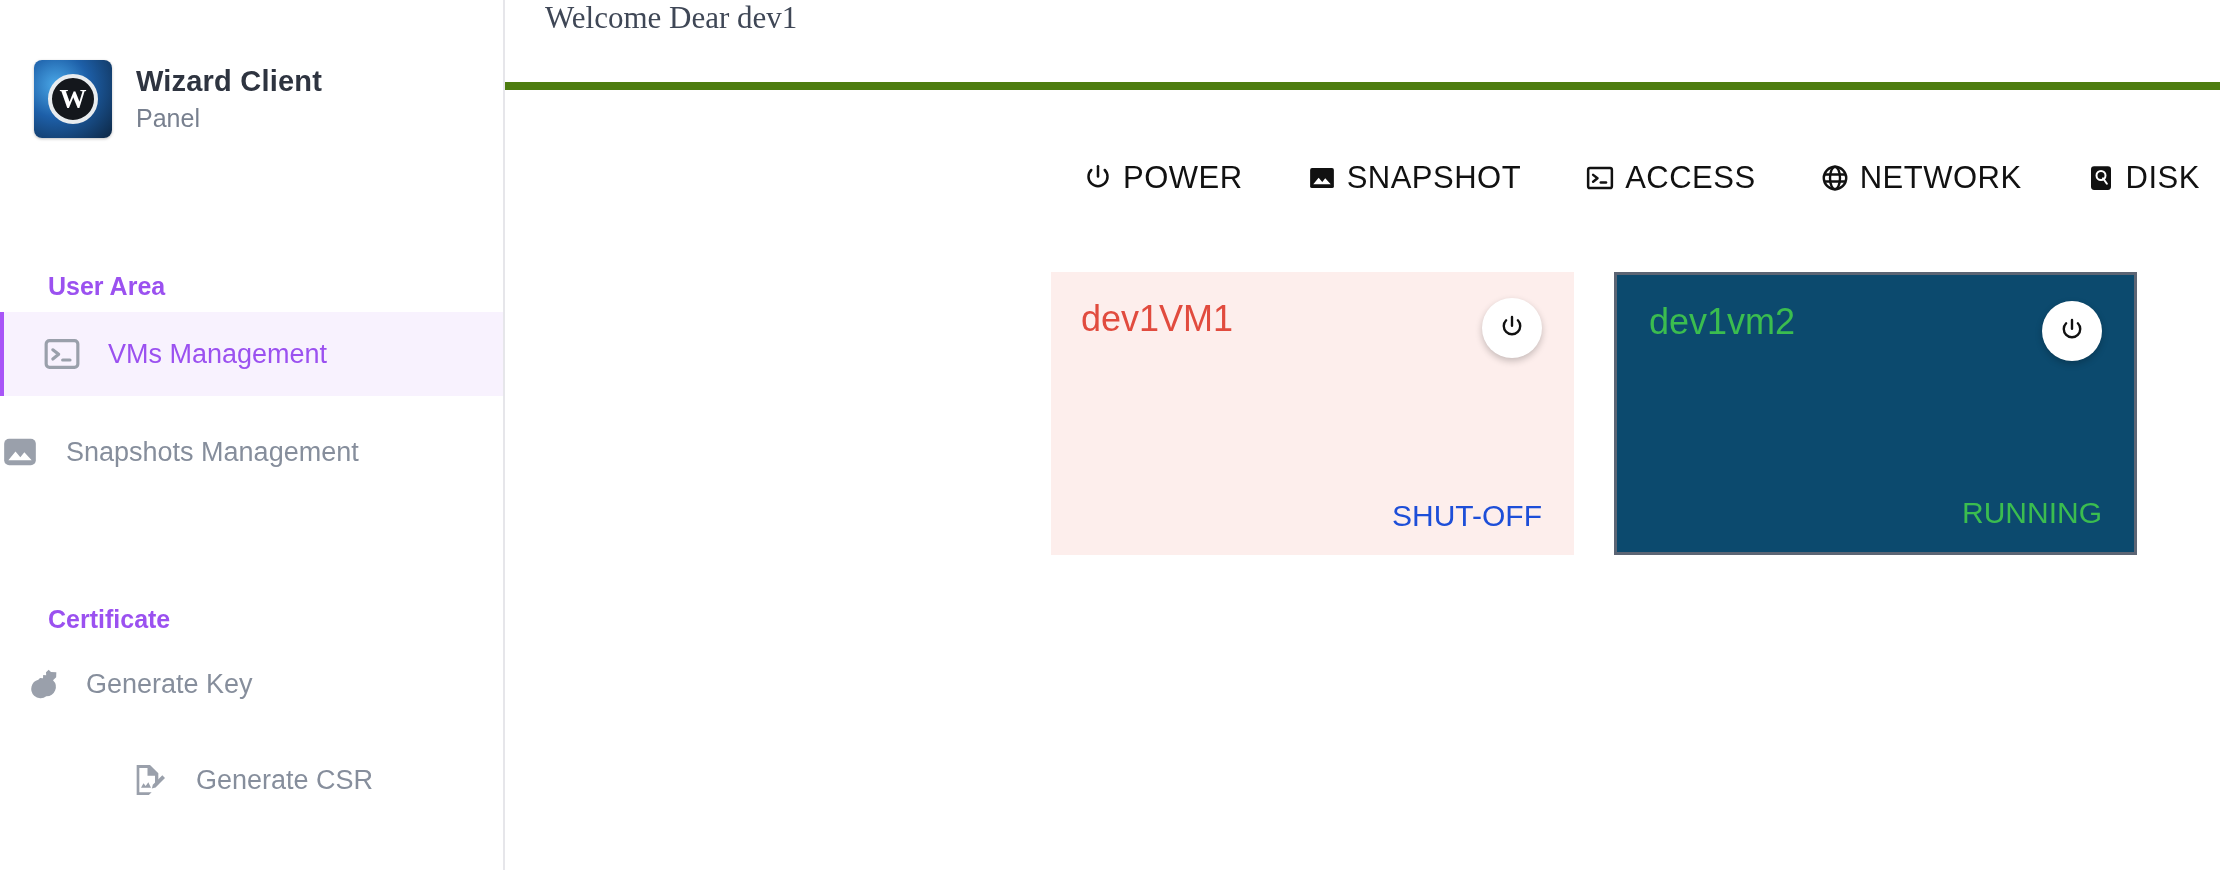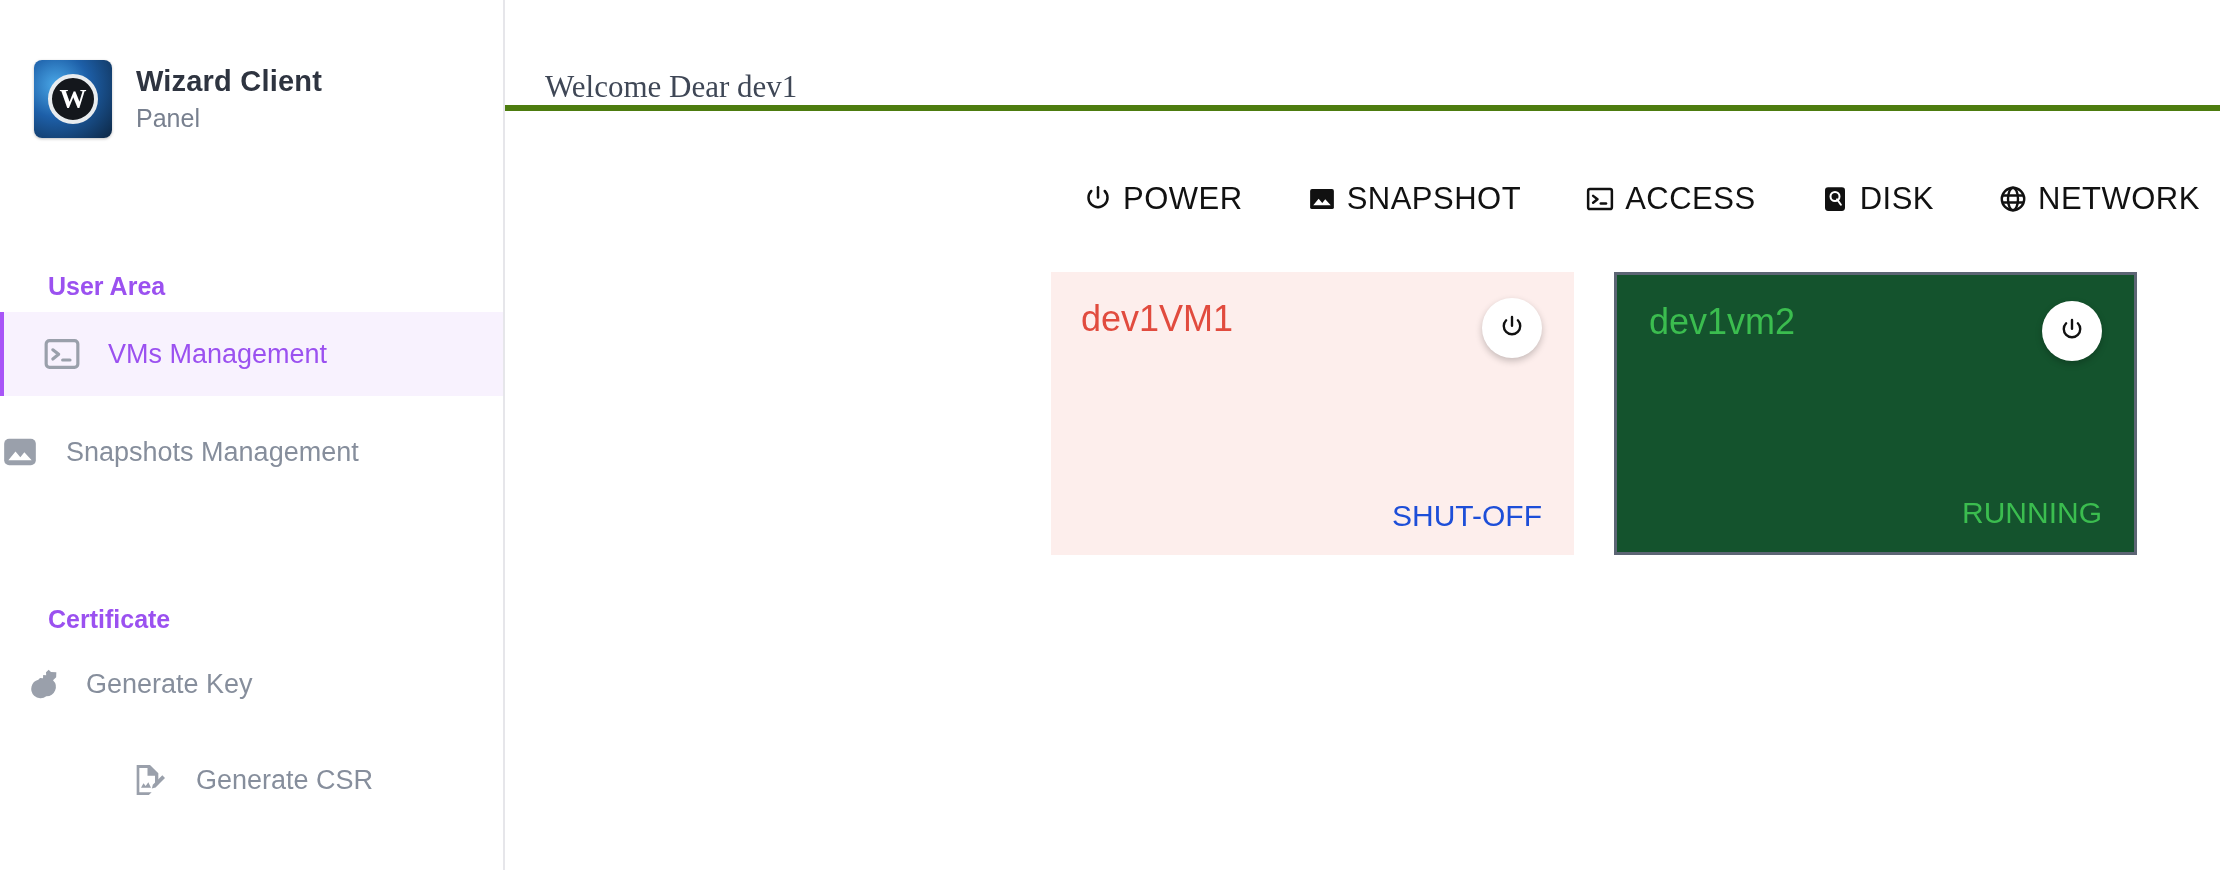--- a/index.html
+++ b/index.html
@@ -64,22 +64,22 @@
   .nav-ico { width: 40px; height: 40px; flex: 0 0 40px; display:block; }
 
   #nav-vms { top: 312px; }
   #nav-snapshots { top: 410px; }
   #nav-genkey { top: 642px; margin-left: 20px; }
   #nav-gencsr { top: 738px; justify-content: center; }
 
   
   .main { flex: 1; position: relative; height: 870px; }
   .topbar {
-    height: 111px; border-bottom: 6px solid #4d7c0f;
-    display: flex; align-items: flex-end; justify-content: space-between;
+    height: 90px; border-bottom: 8px solid #4d7c0f;
+    display: flex; align-items: flex-start; justify-content: space-between;
     padding: 0 62px 0 40px;
   }
   .welcome {
     font-family: "Liberation Serif", serif;
     font-size: 31px; color: #3f4756;
   }
 
   
   .tabs {
     display: flex; align-items: center;
@@ -96,21 +96,21 @@
   .tab svg { display: block; }
 
   
   .vm-grid { position: absolute; left: 546px; top: 272px; display: flex; gap: 40px; align-items: center; }
   .vm-card {
     width: 523px; height: 283px; position: relative;
     padding: 26px 30px;
   }
   .vm-card.shutoff { background: #fdeeec; }
   .vm-card.running {
-    background: #14532d; border: 3px solid #5c6574; padding-left: 32px;
+    background: #0c4a6e; border: 3px solid #5c6574; padding-left: 32px;
   }
   .vm-name { font-size: 36px; }
   .vm-card.shutoff .vm-name { color: #e14b3e; }
   .vm-card.running .vm-name { color: #3bbd4f; }
   .power-btn {
     position: absolute; right: 32px; top: 26px;
     width: 60px; height: 60px; border-radius: 50%;
     background: #fff; border: none;
     box-shadow: 0 3px 7px rgba(0,0,0,.22);
     display: flex; align-items: center; justify-content: center;
@@ -224,38 +224,38 @@
             <rect x="2.5" y="4" width="19" height="16" rx="1.5"></rect>
             <path d="M6.5 9.5L10 12.2 6.5 15" stroke-linecap="round" stroke-linejoin="round"></path>
             <path d="M12.6 15.6h4.2" stroke-linecap="round"></path>
           </svg>
         </span>
         <span>ACCESS</span>
       </div>
 
       <div class="tab">
         <span>
+          <svg viewBox="0 0 24 24" width="30" height="30" fill="none" stroke="#111" stroke-width="1.9">
+            <circle cx="12" cy="12" r="9"></circle>
+            <ellipse cx="12" cy="12" rx="4" ry="9"></ellipse>
+            <path d="M3.2 9.2h17.6M3.2 14.8h17.6"></path>
+          </svg>
+        </span>
+        <span>NETWORK</span>
+      </div>
+
+      <div class="tab">
+        <span>
           <svg viewBox="0 0 24 24" width="30" height="30">
             <rect x="4" y="2.5" width="16" height="19" rx="2.5" fill="#111"></rect>
             <circle cx="12" cy="10" r="3.6" fill="none" stroke="#fff" stroke-width="1.6"></circle>
             <path d="M13.6 12.2l3.1 4.4" stroke="#fff" stroke-width="1.6" stroke-linecap="round"></path>
           </svg>
         </span>
         <span>DISK</span>
-      </div>
-
-      <div class="tab">
-        <span>
-          <svg viewBox="0 0 24 24" width="30" height="30" fill="none" stroke="#111" stroke-width="1.9">
-            <circle cx="12" cy="12" r="9"></circle>
-            <ellipse cx="12" cy="12" rx="4" ry="9"></ellipse>
-            <path d="M3.2 9.2h17.6M3.2 14.8h17.6"></path>
-          </svg>
-        </span>
-        <span>NETWORK</span>
       </div>
 
     </nav>
 
     <div class="vm-grid">
 
       <div class="vm-card shutoff">
         <div class="vm-name">dev1VM1</div>
         <button class="power-btn">
           <span>

